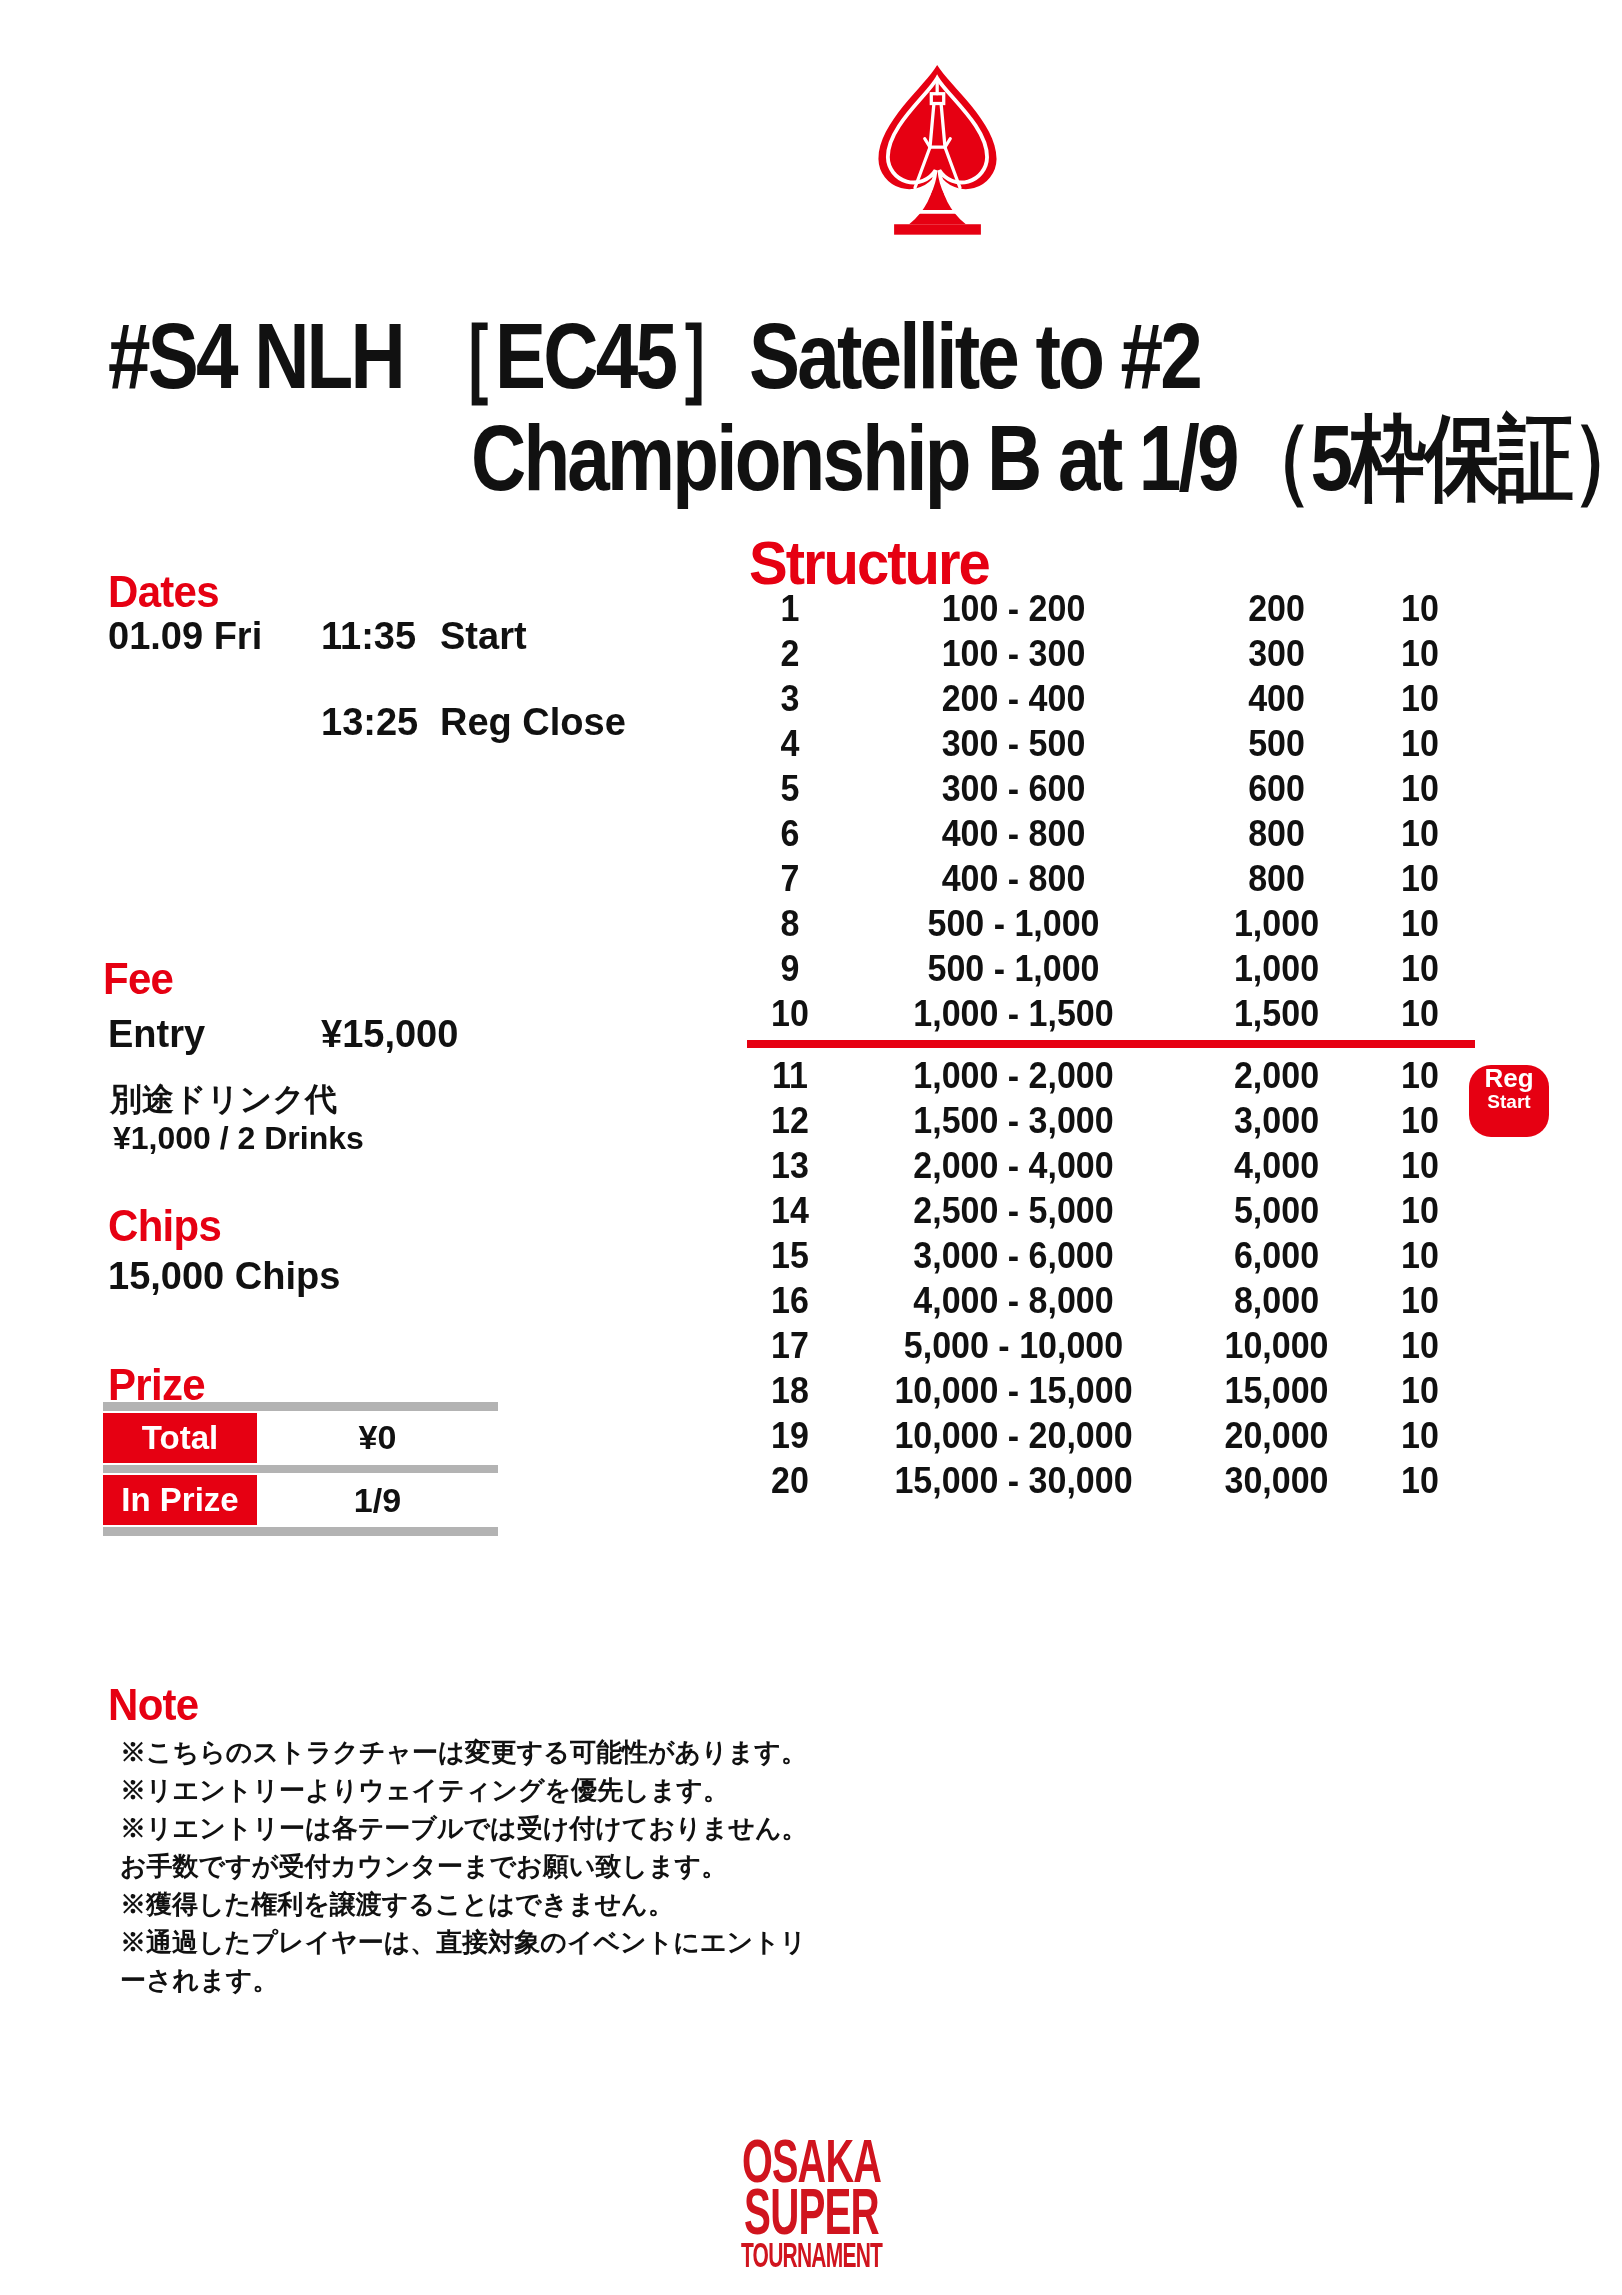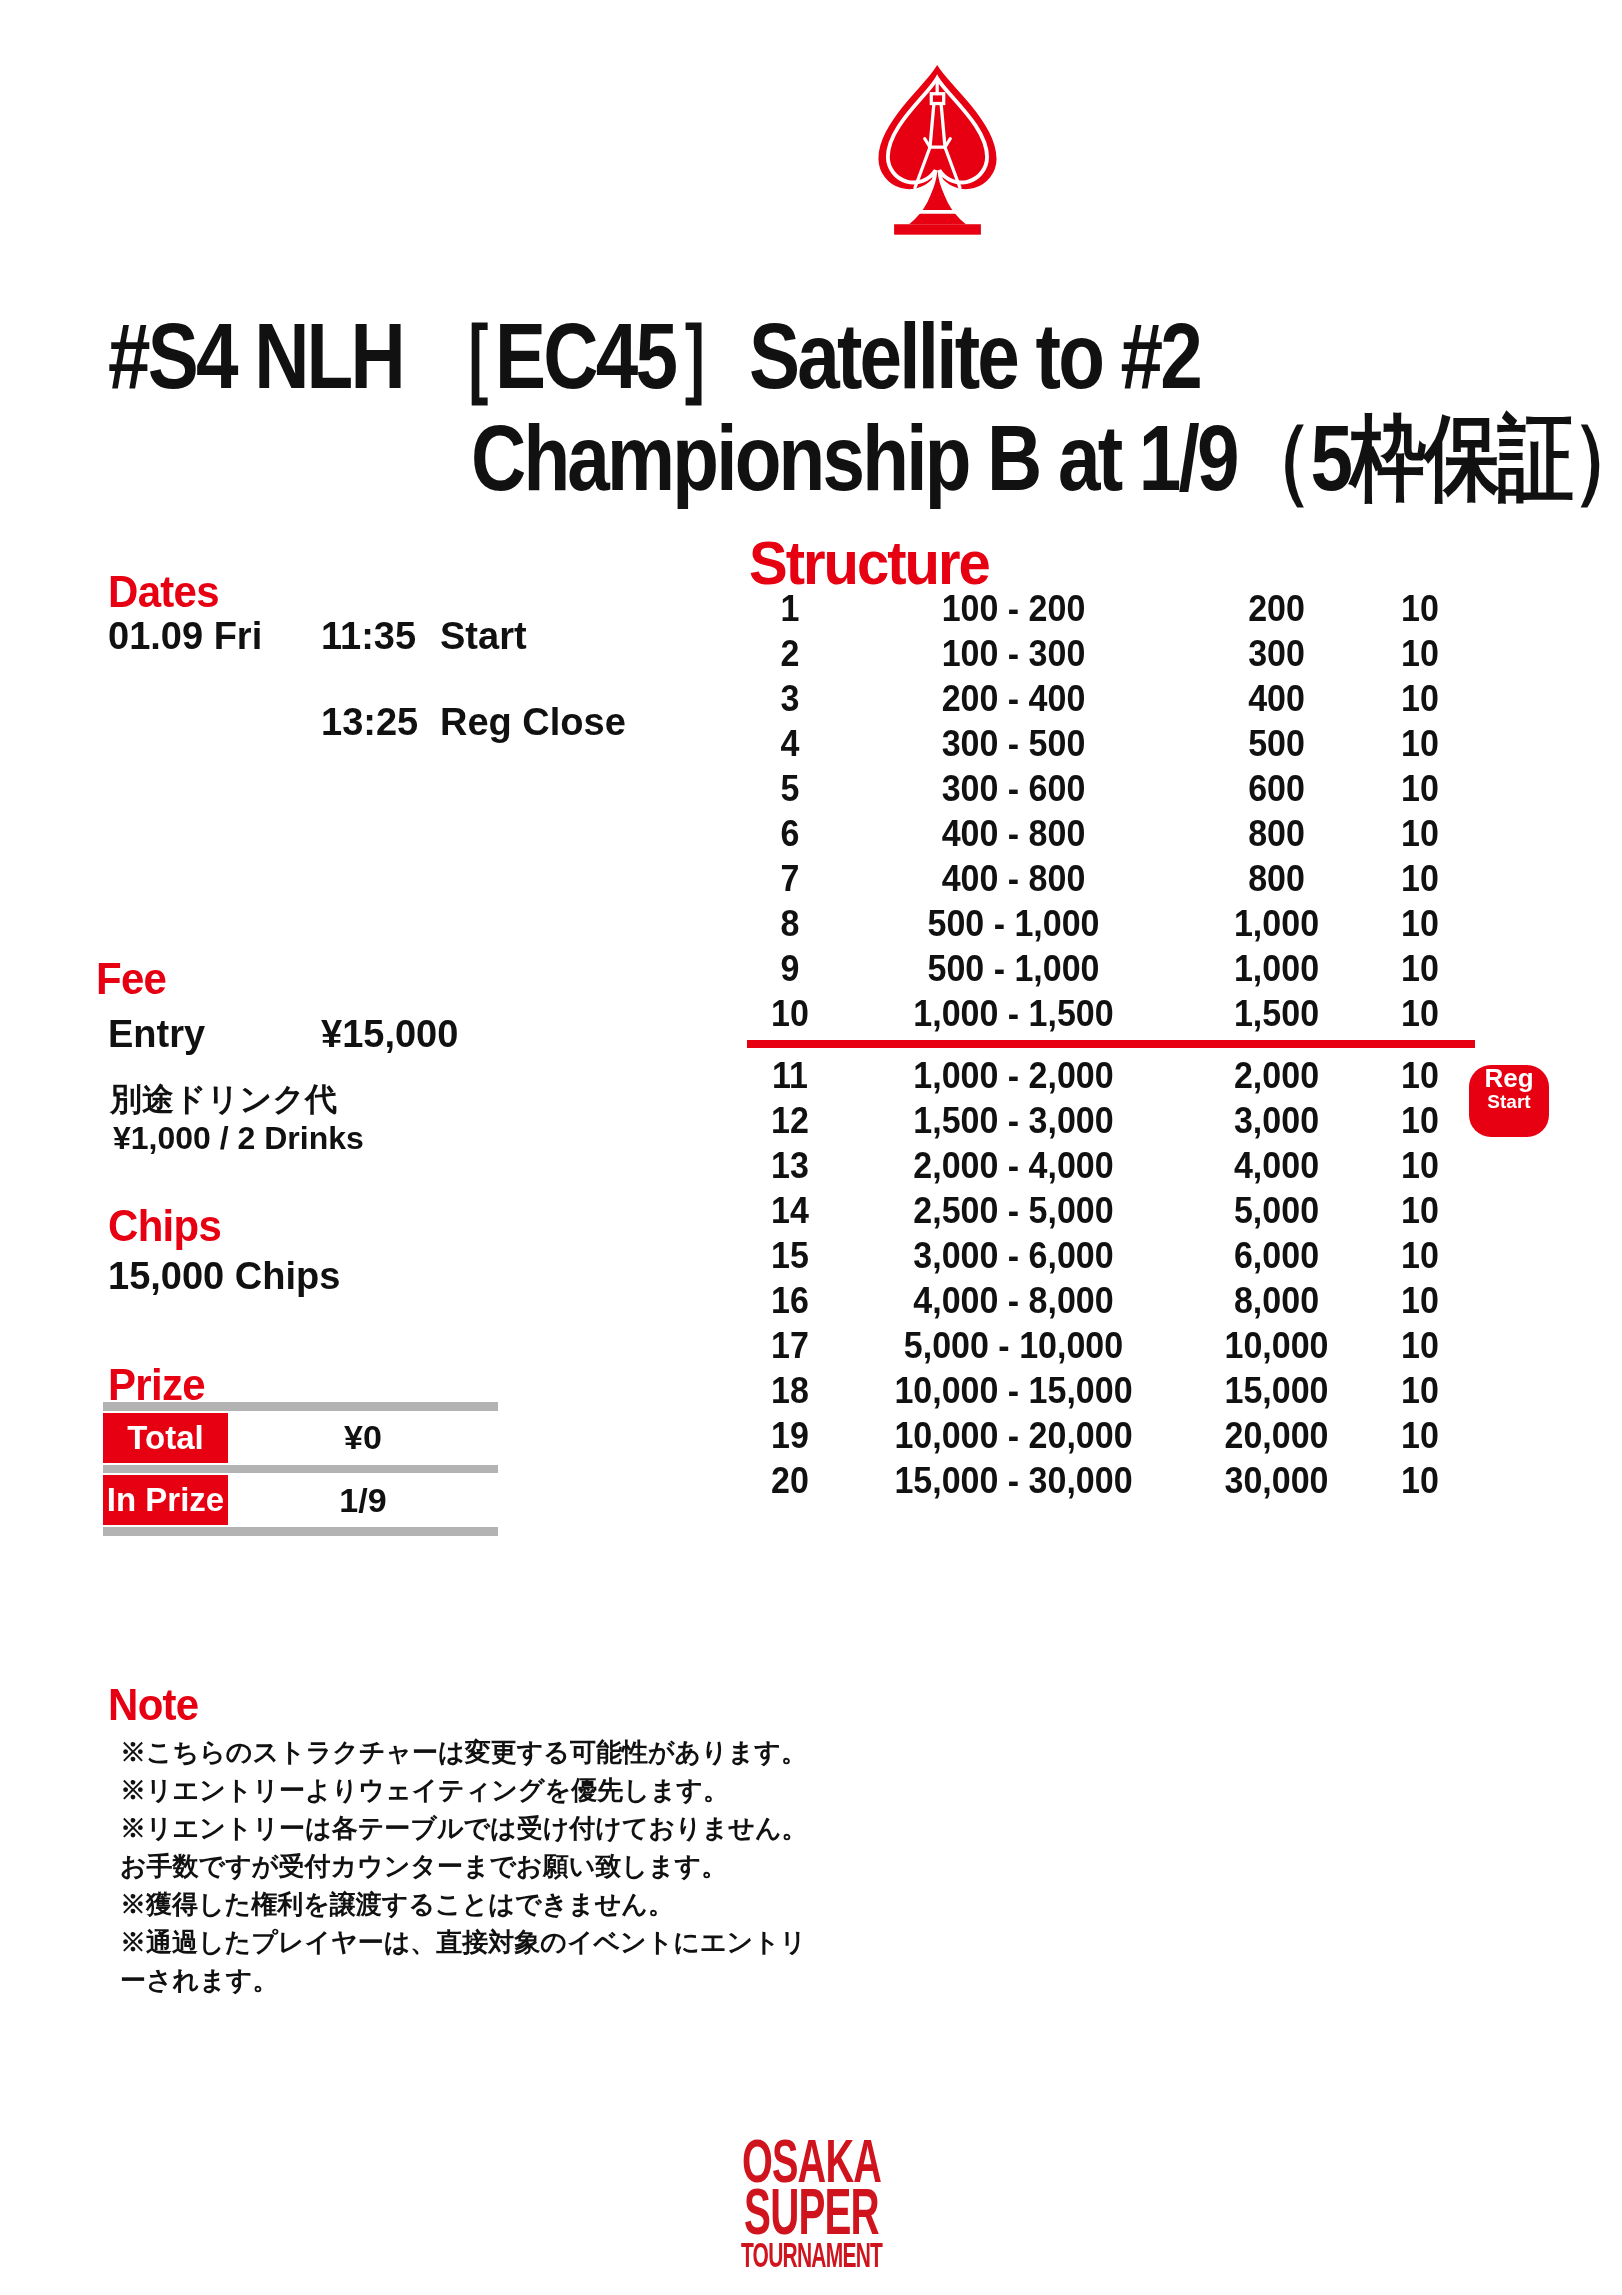--- a/index.html
+++ b/index.html
@@ -23,21 +23,21 @@
     color:var(--red);font-weight:bold;font-size:42px;letter-spacing:-0.7px;
     display:inline-block;transform:scaleY(1.05);transform-origin:left top;white-space:nowrap;
   }
   .body-txt{font-weight:bold;font-size:38px;white-space:nowrap;}
   .small-jp{font-weight:bold;font-size:32px;white-space:nowrap;}
   
   .prize-table{left:103px;top:1400px;width:395px;}
   .pbar{height:8.5px;background:var(--gray);margin:2px 0;}
   .prow{display:flex;height:50px;align-items:stretch;}
   .plabel{
-    width:125px;background:var(--red);color:#fff;font-weight:bold;font-size:33px;
+    width:154px;background:var(--red);color:#fff;font-weight:bold;font-size:33px;
     display:flex;align-items:center;justify-content:center;
   }
   .pvalue{flex:1;display:flex;align-items:center;justify-content:center;font-weight:bold;font-size:34px;}
   
   .note-line{height:38px;line-height:38px;font-weight:bold;font-size:26px;white-space:nowrap;}
   
   .stable{left:747px;top:586px;width:734px;}
   .sbanner{
     height:48px;background:var(--red);display:grid;
     grid-template-columns:86px 361px 165px 122px;align-items:center;
@@ -91,21 +91,21 @@
 
 <div class="abs" style="left:108px;top:567px;">
   <span class="sec-head">Dates</span>
 </div>
 <div class="abs body-txt" style="left:108px;top:615px;">01.09 Fri</div>
 <div class="abs body-txt" style="left:321px;top:615px;">11:35</div>
 <div class="abs body-txt" style="left:440px;top:615px;">Start</div>
 <div class="abs body-txt" style="left:321px;top:701px;">13:25</div>
 <div class="abs body-txt" style="left:440px;top:701px;">Reg Close</div>
 
-<div class="abs" style="left:96px;top:954px;">
+<div class="abs" style="left:103px;top:954px;">
   <span class="sec-head">Fee</span>
 </div>
 <div class="abs body-txt" style="left:108px;top:1013px;">Entry</div>
 <div class="abs body-txt" style="left:321px;top:1013px;">¥15,000</div>
 <div class="abs small-jp" style="left:110px;top:1078px;">別途ドリンク代</div>
 <div class="abs small-jp" style="left:113px;top:1120px;">¥1,000 / 2 Drinks</div>
 
 <div class="abs" style="left:108px;top:1201px;">
   <span class="sec-head">Chips</span>
 </div>

